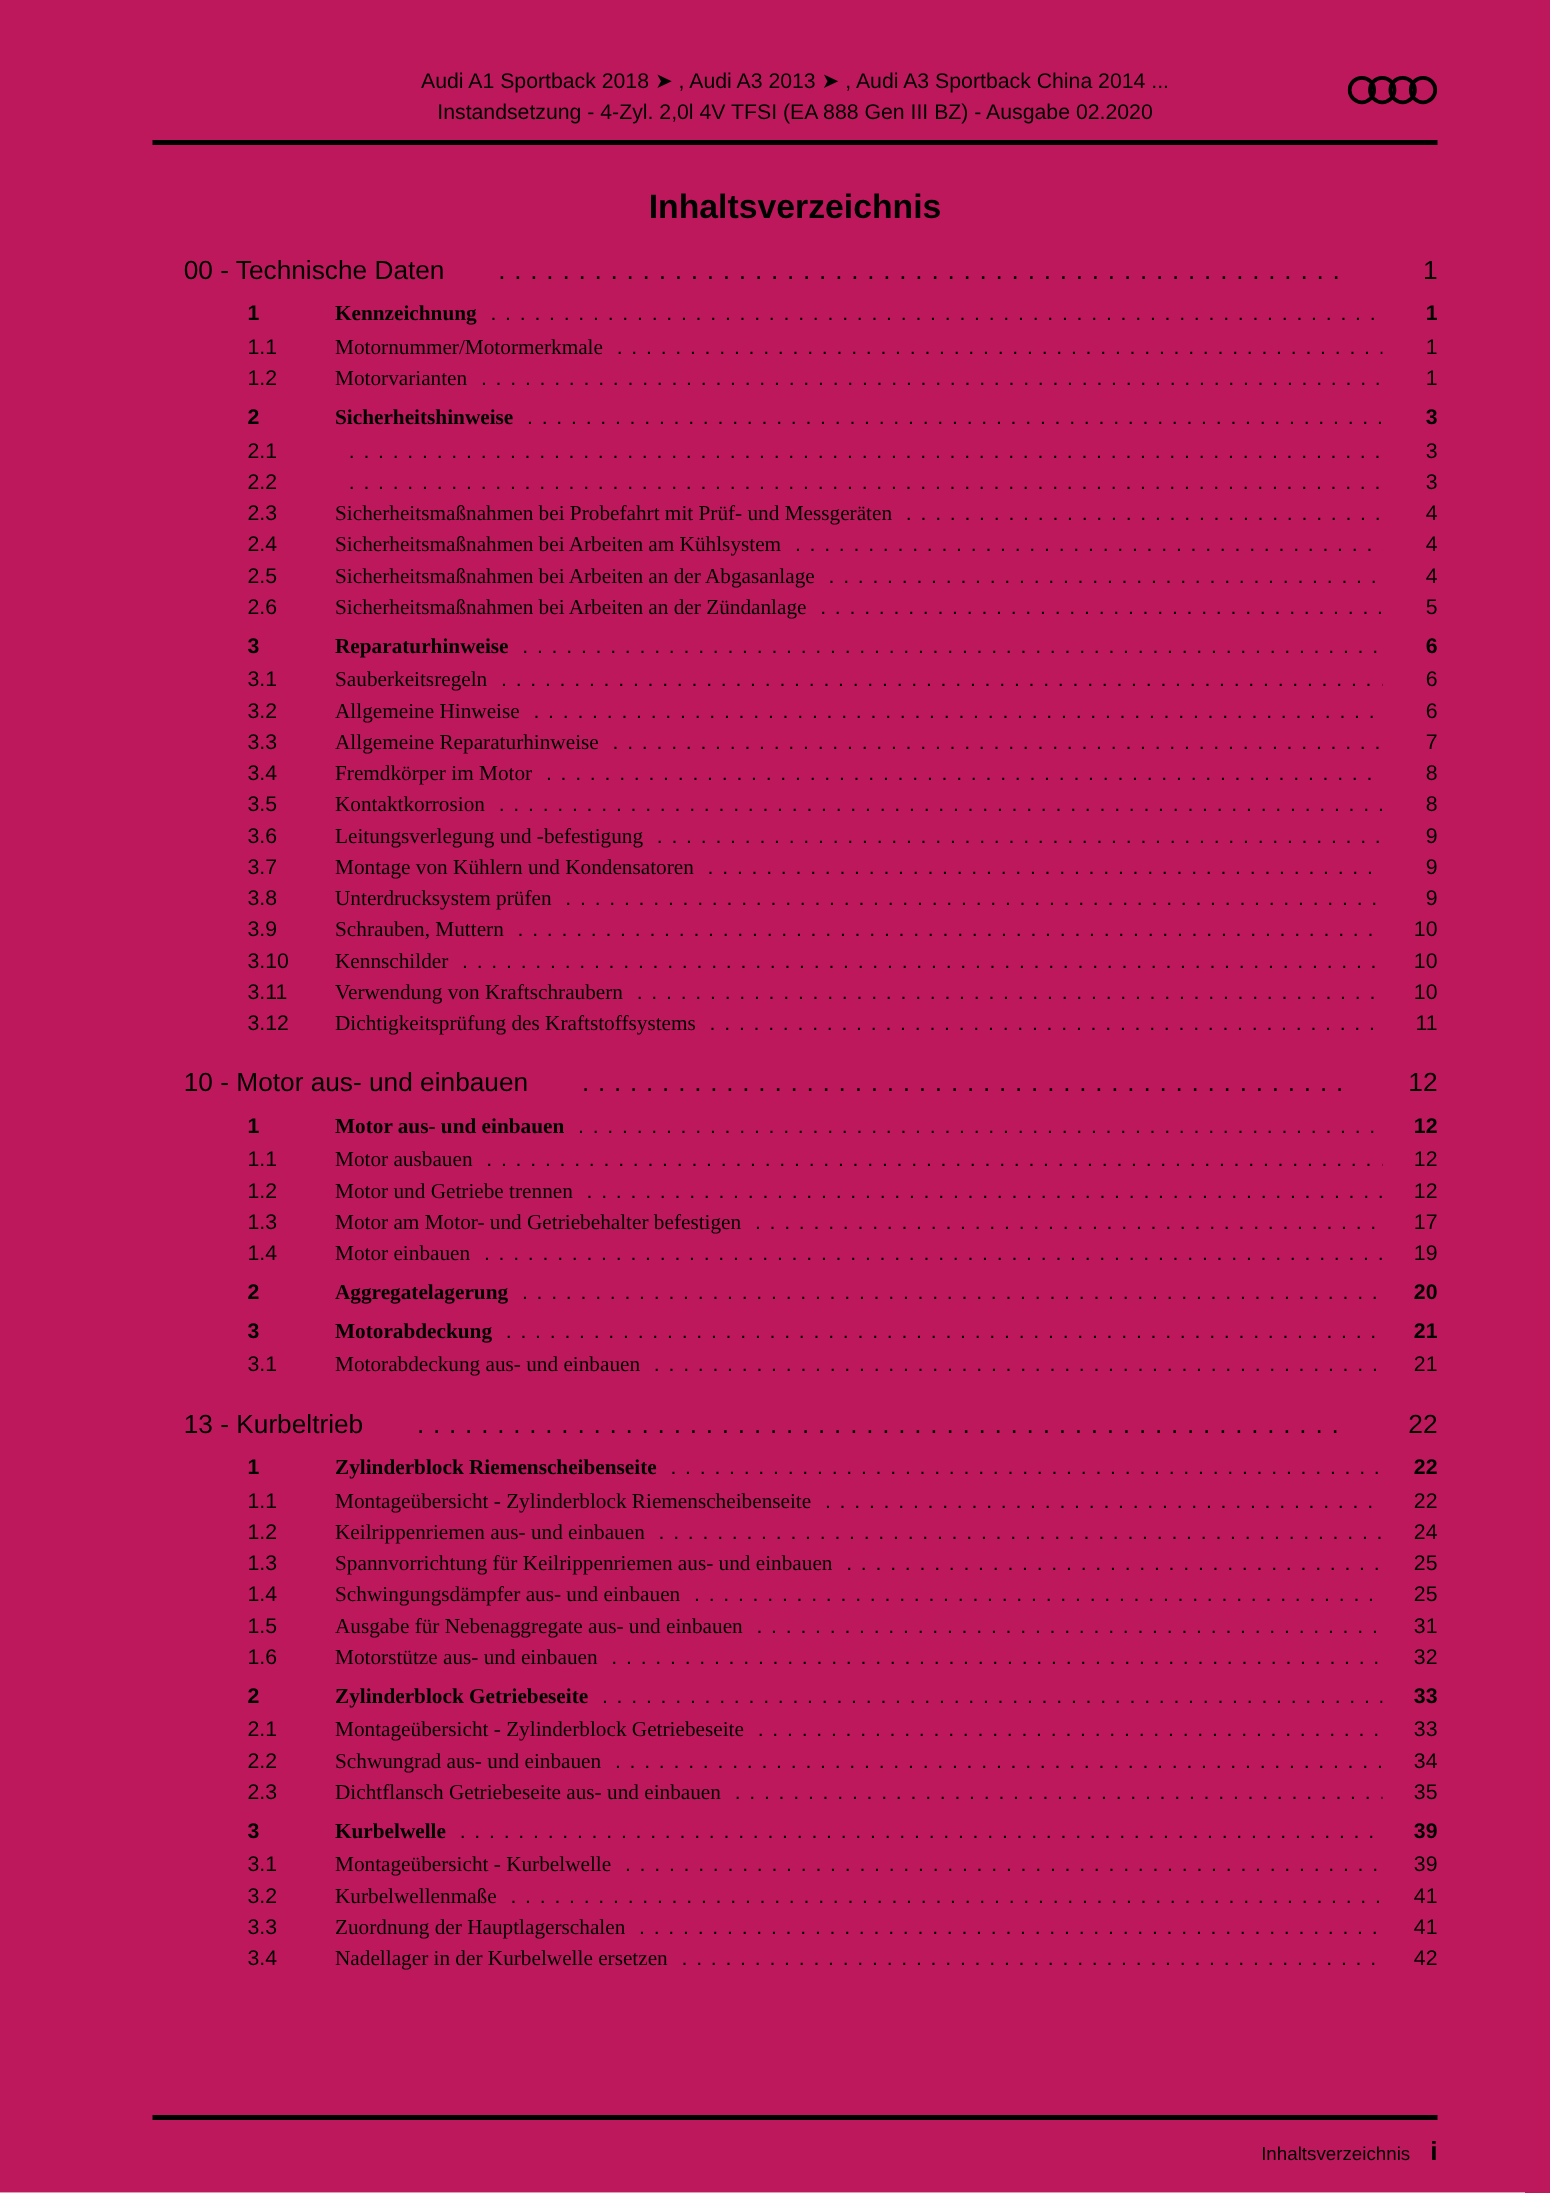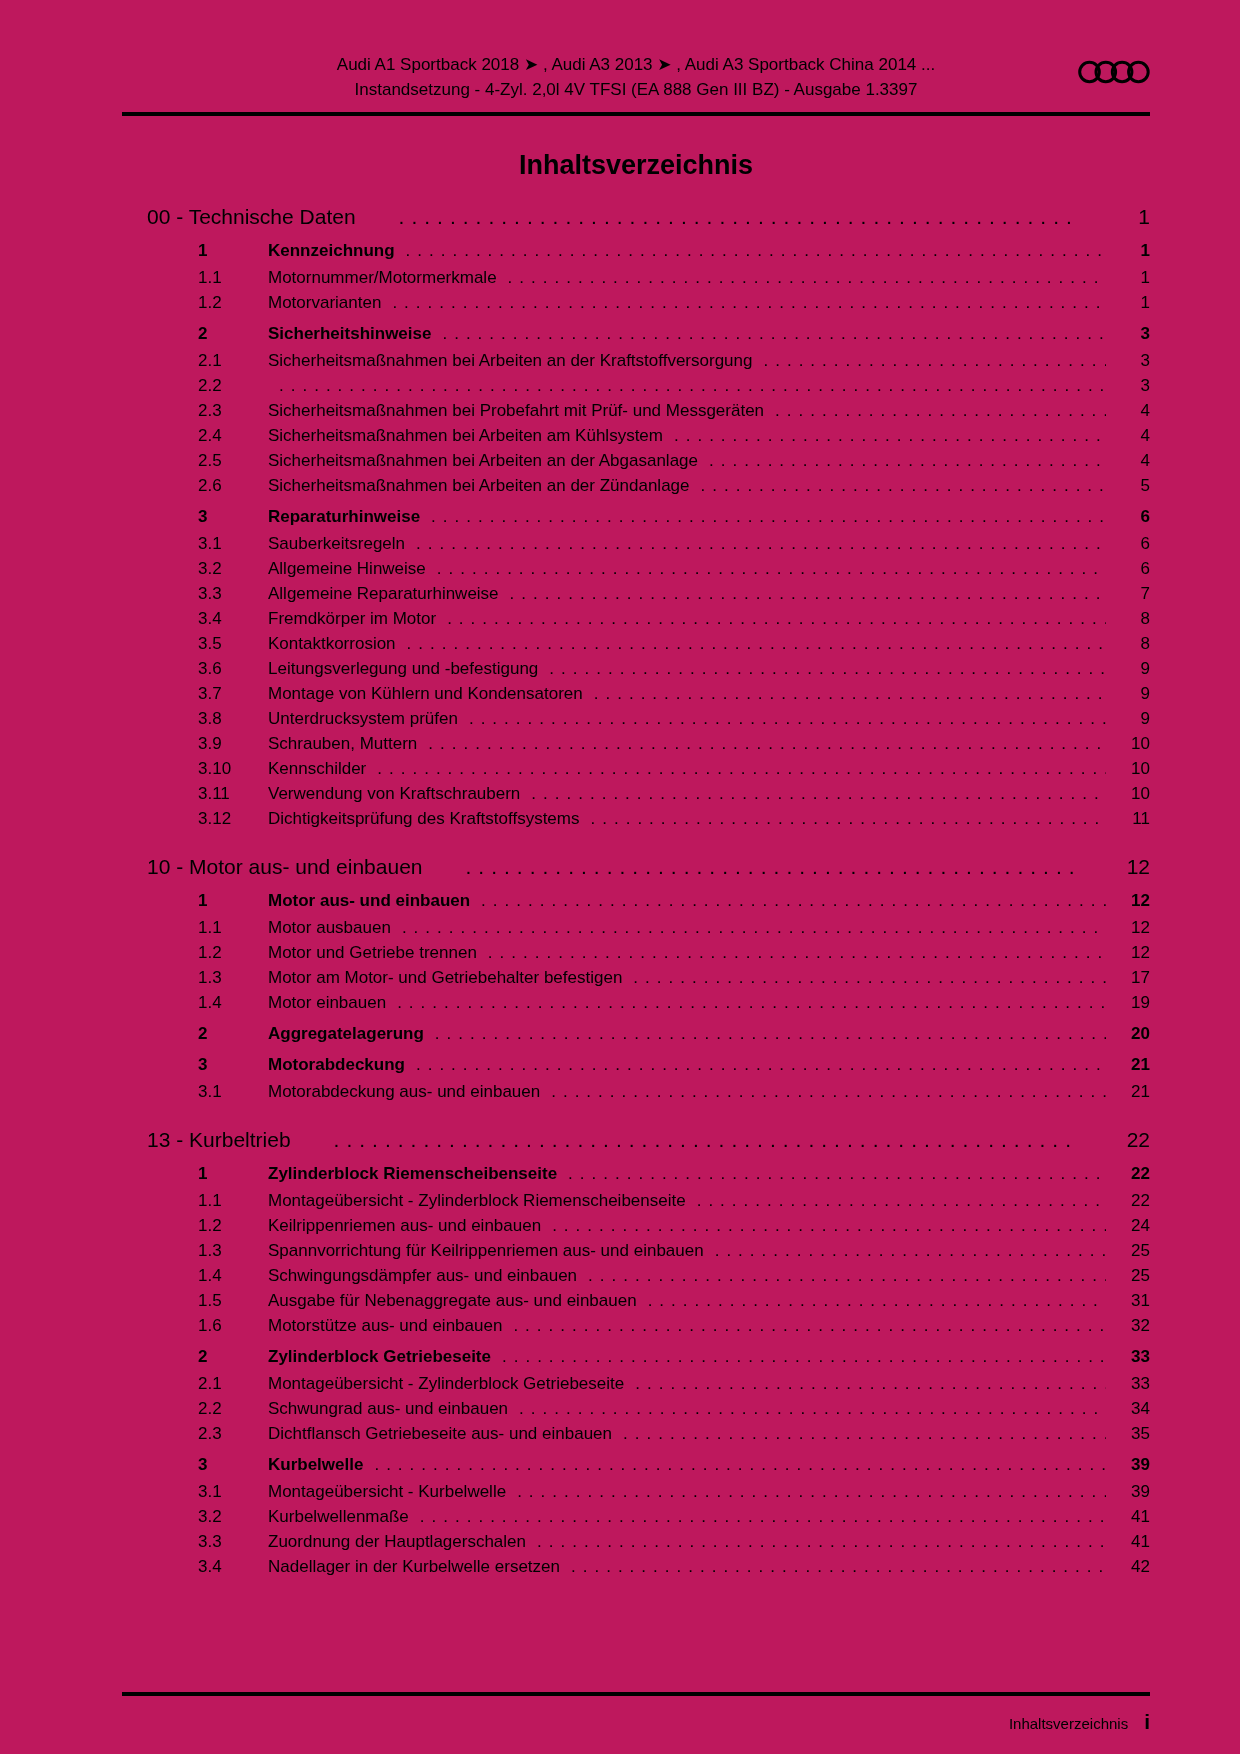--- a/index.html
+++ b/index.html
@@ -59,21 +59,21 @@
     font-size: 17px;
     line-height: 25px;
   }
   .toc-row.bold { font-weight: 700; margin-top: 6px; margin-bottom: 2px; }
   .toc-row .num {
     flex: none;
     width: 70px;
     margin-left: 76px;
     white-space: nowrap;
   }
-  .toc-row .title { white-space: nowrap; }
+  .toc-row .title { white-space: nowrap; font-family: Liberation Serif, serif; }
   .dots {
     flex: 1;
     overflow: hidden;
     white-space: nowrap;
     margin: 0 8px 0 11px;
     font-weight: 400;
   }
   .dots::after {
     content: "....................................................................................................................................................";
     letter-spacing: 7px;
@@ -98,21 +98,21 @@
   .doc-footer .f-label { font-size: 15px; vertical-align: baseline; }
   .doc-footer .f-page  { font-size: 21px; font-weight: 700; margin-left: 16px; vertical-align: baseline; }
 </style>
 </head>
 <body>
 
 <div class="page">
 
   <div class="doc-header">
     <span class="hline">Audi A1 Sportback 2018 ➤ , Audi A3 2013 ➤ , Audi A3 Sportback China 2014 ...</span>
-    <span class="hline">Instandsetzung - 4-Zyl. 2,0l 4V TFSI (EA 888 Gen III BZ) - Ausgabe 1.3397</span>
+    <span class="hline">Instandsetzung - 4-Zyl. 2,0l 4V TFSI (EA 888 Gen III BZ) - Ausgabe 02.2020</span>
     <span class="audi-logo">
       <svg width="72" height="28" viewBox="0 0 72 28" fill="none" xmlns="http://www.w3.org/2000/svg">
         <circle cx="11.5" cy="14" r="9.8" stroke="#000" stroke-width="3"></circle>
         <circle cx="27.8" cy="14" r="9.8" stroke="#000" stroke-width="3"></circle>
         <circle cx="44.1" cy="14" r="9.8" stroke="#000" stroke-width="3"></circle>
         <circle cx="60.4" cy="14" r="9.8" stroke="#000" stroke-width="3"></circle>
       </svg>
     </span>
   </div>
 
@@ -149,21 +149,20 @@
 
   <div class="toc-row bold">
     <span class="num">2</span>
     <span class="title">Sicherheitshinweise</span>
     <span class="dots"></span>
     <span class="pageno">3</span>
   </div>
 
   <div class="toc-row">
     <span class="num">2.1</span>
-    <span class="title">Sicherheitsmaßnahmen bei Arbeiten an der Kraftstoffversorgung</span>
     <span class="dots"></span>
     <span class="pageno">3</span>
   </div>
 
   <div class="toc-row">
     <span class="num">2.2</span>
     <span class="dots"></span>
     <span class="pageno">3</span>
   </div>
 

